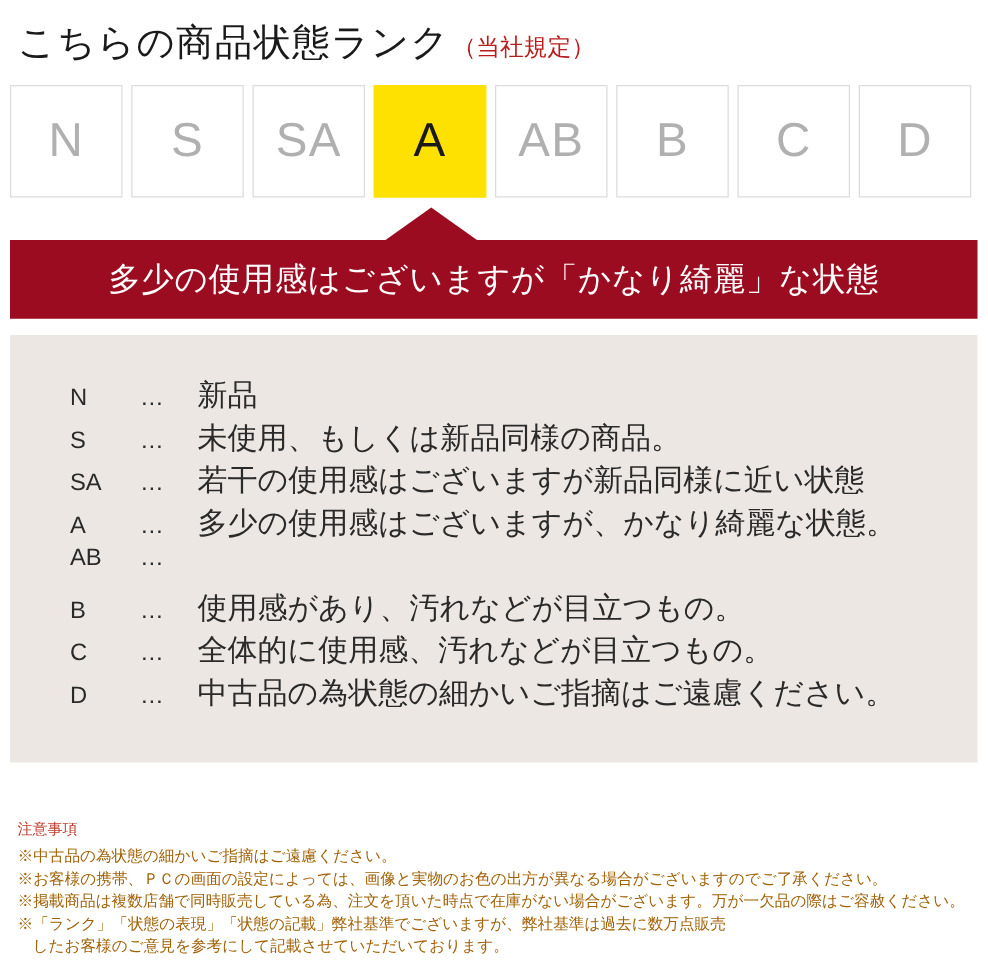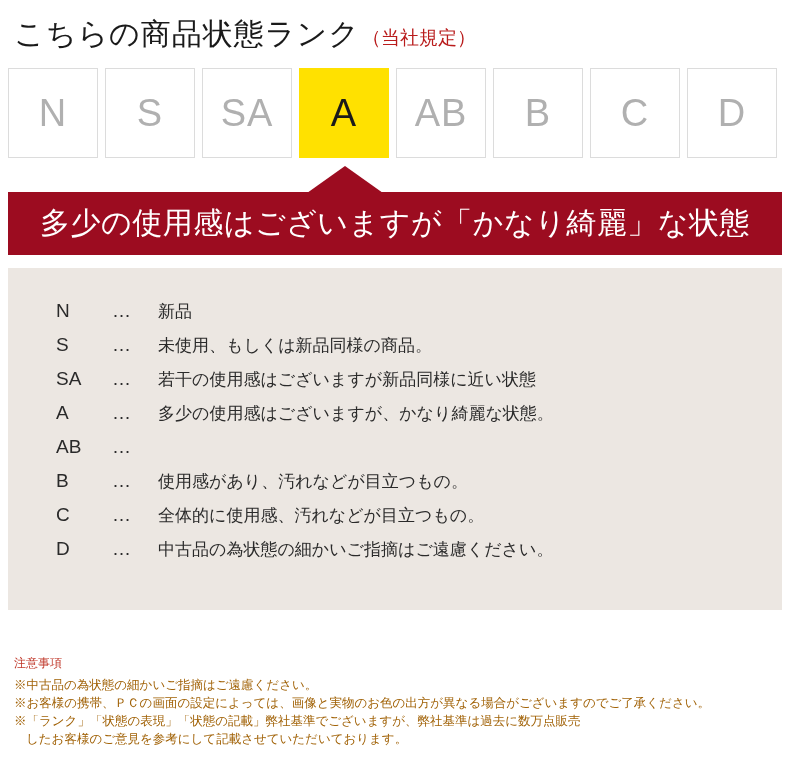--- a/index.html
+++ b/index.html
@@ -76,21 +76,21 @@
     top: 192px;
     width: 774px;
     height: 63px;
     background: #9c0c20;
     display: flex;
     align-items: center;
     justify-content: center;
   }
   .banner-text {
     color: #ffffff;
-    font-size: 30px;
+    font-size: 26px;
     letter-spacing: 0.5px;
     white-space: nowrap;
   }
   .banner-arrow {
     position: absolute;
     left: 307px;
     top: 166px;
     width: 0;
     height: 0;
     border-left: 38px solid transparent;
@@ -121,21 +121,21 @@
     flex: 0 0 56px;
     font-size: 19px;
   }
   .desc-dots {
     width: 46px;
     flex: 0 0 46px;
     font-size: 19px;
     color: #2a2a2a;
   }
   .desc-text {
-    font-size: 17px;
+    font-size: 24px;
   }
 
   
   .notes {
     position: absolute;
     left: 14px;
     top: 655px;
     width: 770px;
   }
   .notes-title {
@@ -228,17 +228,18 @@
       <span class="desc-dots">…</span>
       <span class="desc-text">中古品の為状態の細かいご指摘はご遠慮ください。</span>
     </div>
 
   </div>
 
   <div class="notes">
     <div class="notes-title">注意事項</div>
     <div class="note-line">※中古品の為状態の細かいご指摘はご遠慮ください。</div>
     <div class="note-line">※お客様の携帯、ＰＣの画面の設定によっては、画像と実物のお色の出方が異なる場合がございますのでご了承ください。</div>
+    <div class="note-line">※掲載商品は複数店舗で同時販売している為、注文を頂いた時点で在庫がない場合がございます。万が一欠品の際はご容赦ください。</div>
     <div class="note-line">※「ランク」「状態の表現」「状態の記載」弊社基準でございますが、弊社基準は過去に数万点販売</div>
     <div class="note-line indent">したお客様のご意見を参考にして記載させていただいております。</div>
   </div>
 
 </div>
 
 </body></html>

